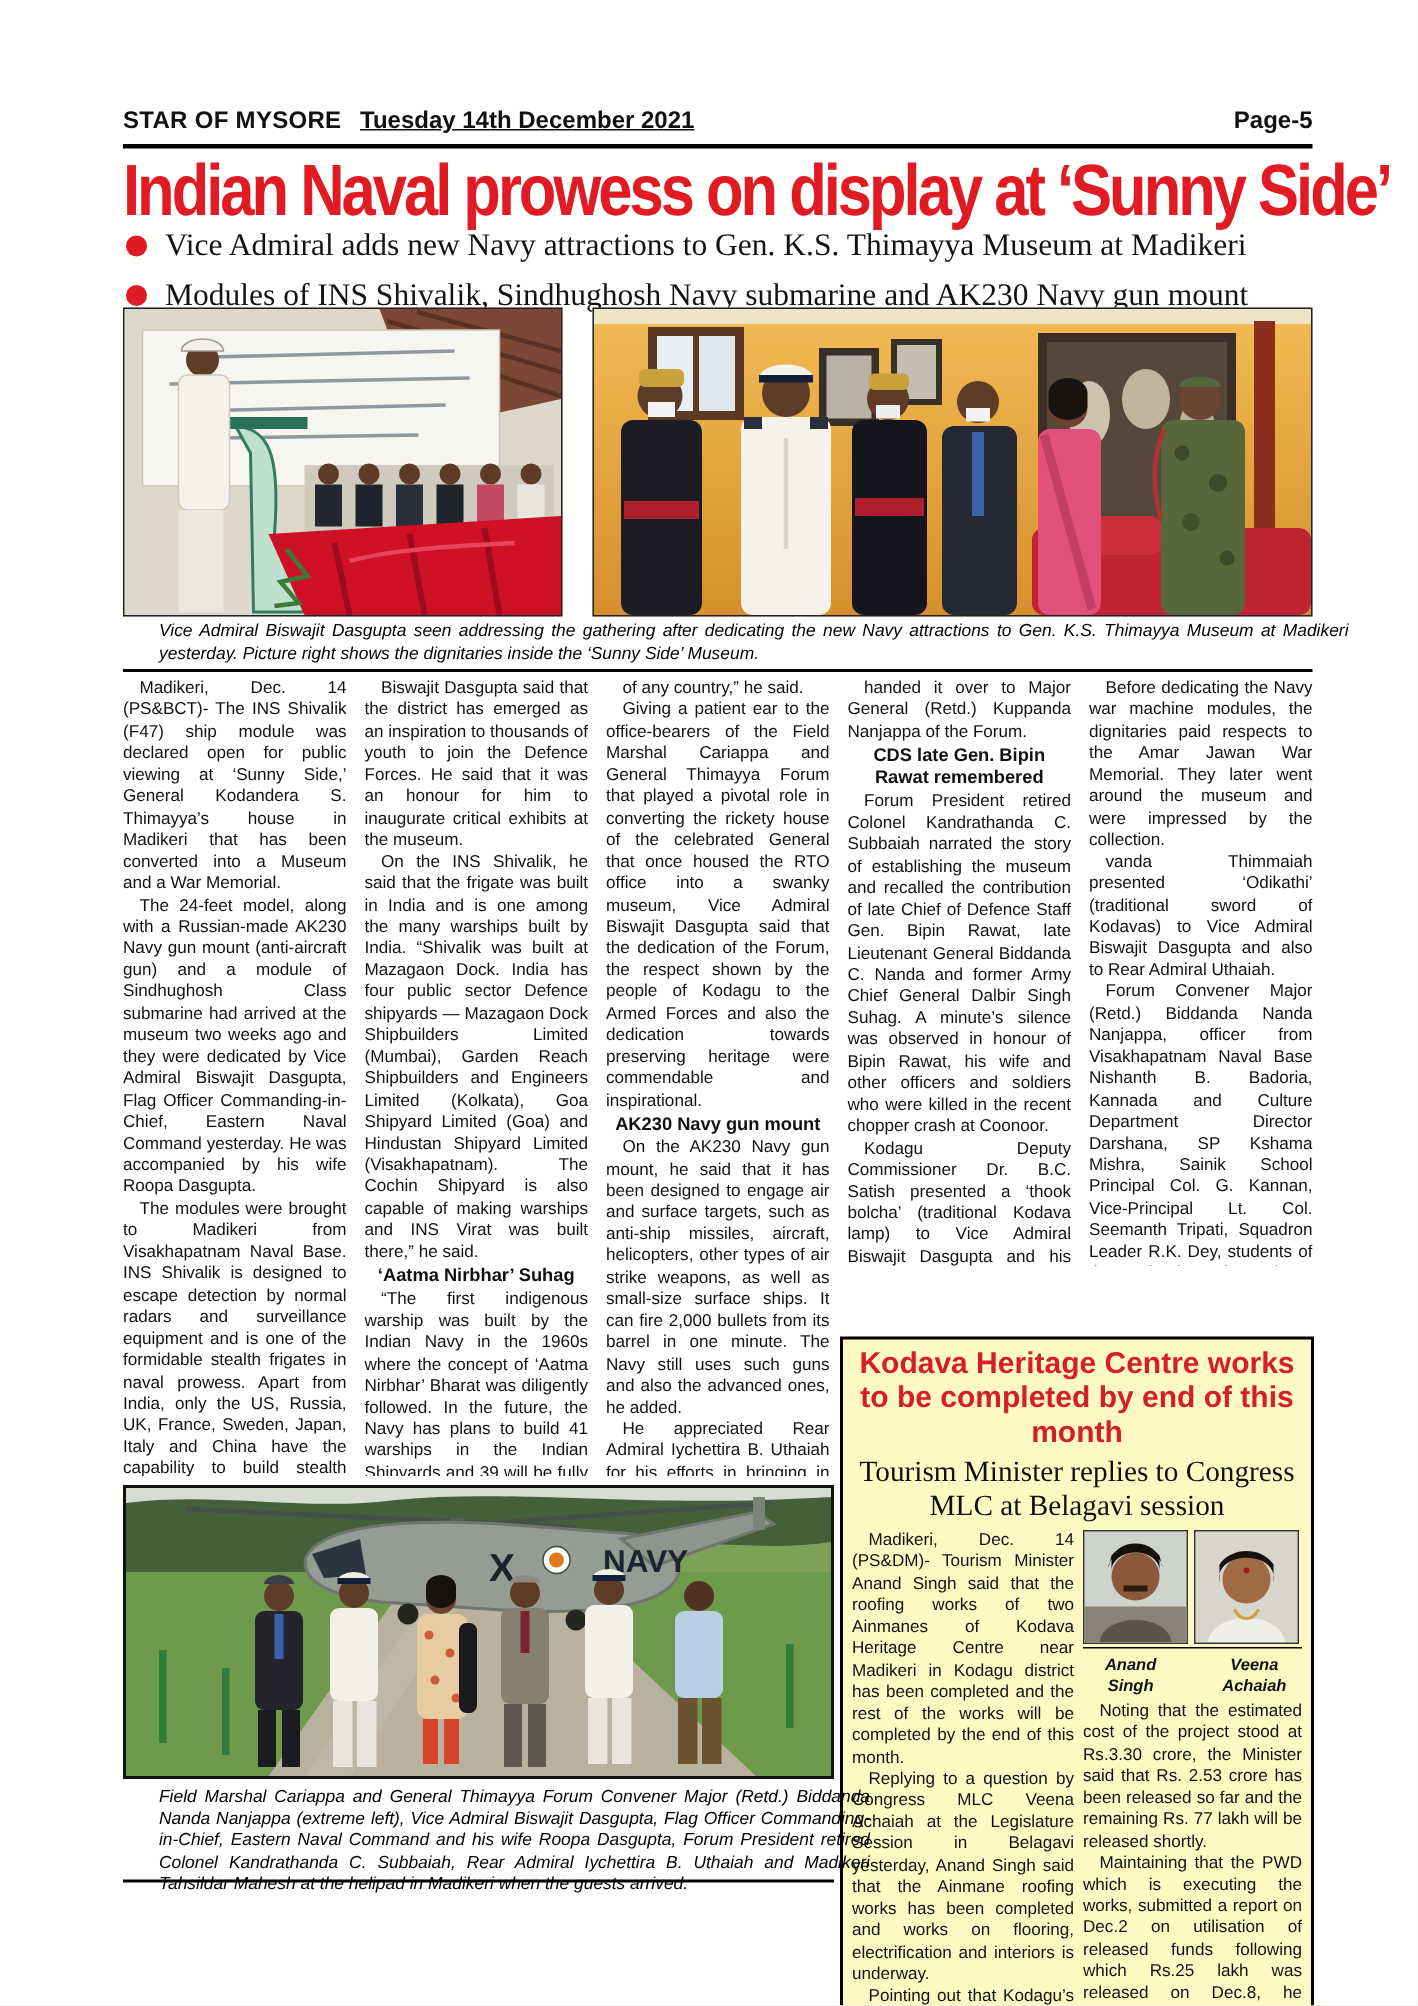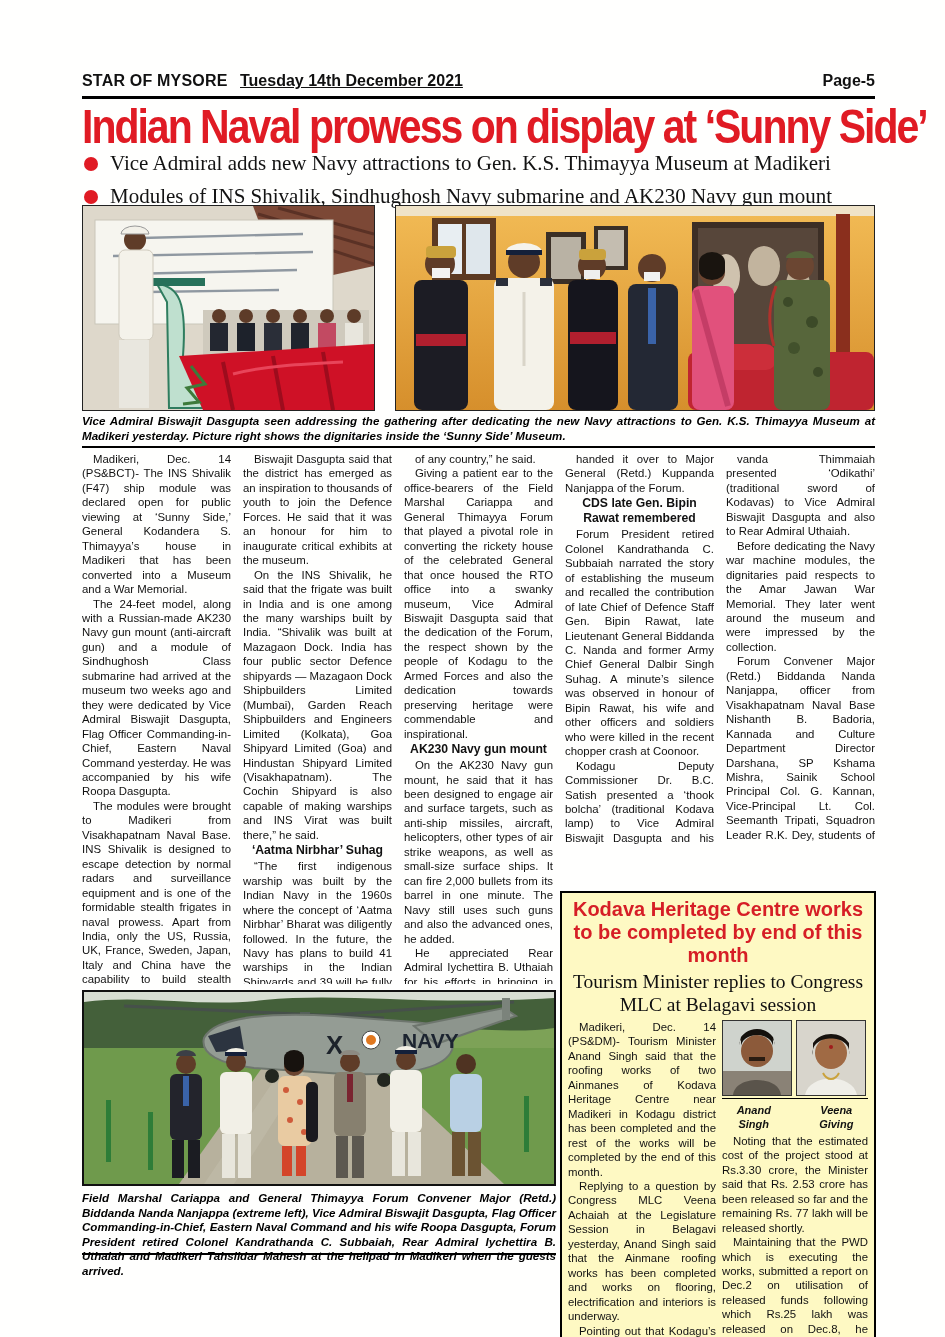--- a/index.html
+++ b/index.html
@@ -16,21 +16,21 @@
             color:#e01b24;font-weight:bold;font-size:41px;line-height:44px;letter-spacing:-2px;
             font-stretch:condensed;transform:scaleY(1.18);transform-origin:top center;white-space:nowrap;}
   
   .bullets{position:absolute;top:150px;left:84px;width:791px;font-family:"Liberation Serif",serif;font-size:21px;color:#131313;}
   .bullet-row{display:flex;align-items:center;height:27px;margin-bottom:6px;}
   .dot{width:14px;height:14px;border-radius:50%;background:#e01b24;margin-right:12px;flex:0 0 auto;}
   
   .photo{position:absolute;border:1px solid #222;box-sizing:border-box;background:#ccc;overflow:hidden;}
   #photoL{top:205px;left:82px;width:293px;height:206px;}
   #photoR{top:205px;left:395px;width:480px;height:206px;}
-  .cap{position:absolute;font-weight:bold;font-style:italic;font-size:11.6px;line-height:14.6px;text-align:justify;color:#000;}
+  .cap{position:absolute;font-weight:normal;font-style:italic;font-size:11.6px;line-height:14.6px;text-align:justify;color:#000;margin-left:24px;}
   #capTop{top:414px;left:82px;width:793px;}
   .rule2{position:absolute;background:#000;height:2px;}
   #ruleCap{top:446px;left:82px;width:793px;}
   
   .col{position:absolute;top:452px;width:149px;font-size:11.4px;line-height:14.45px;text-align:justify;overflow:hidden;}
   .col p{margin:0;text-indent:11px;}
   .col .subhead{font-weight:bold;text-align:center;text-indent:0;font-size:12.2px;line-height:15px;padding:1px 0;}
   #c0{left:82px;height:532px;}
   #c1{left:243px;height:532px;}
   #c2{left:404px;height:532px;}
@@ -220,22 +220,22 @@
     <p>On the AK230 Navy gun mount, he said that it has been designed to engage air and surface targets, such as anti-ship missiles, aircraft, helicopters, other types of air strike weapons, as well as small-size surface ships. It can fire 2,000 bullets from its barrel in one minute. The Navy still uses such guns and also the advanced ones, he added.</p>
     <p>He appreciated Rear Admiral Iychettira B. Uthaiah for his efforts in bringing in the Navy equipment to the museum. The module of the Sindhughosh Class submarine was unfurled by Rear Admiral Uthaiah who</p>
   </div>
   <div class="col" id="c3">
     <p>handed it over to Major General (Retd.) Kuppanda Nanjappa of the Forum.</p>
     <p class="subhead">CDS late Gen. Bipin Rawat remembered</p>
     <p>Forum President retired Colonel Kandrathanda C. Subbaiah narrated the story of establishing the museum and recalled the contribution of late Chief of Defence Staff Gen. Bipin Rawat, late Lieutenant General Biddanda C. Nanda and former Army Chief General Dalbir Singh Suhag. A minute’s silence was observed in honour of Bipin Rawat, his wife and other officers and soldiers who were killed in the recent chopper crash at Coonoor.</p>
     <p>Kodagu Deputy Commissioner Dr. B.C. Satish presented a ‘thook bolcha’ (traditional Kodava lamp) to Vice Admiral Biswajit Dasgupta and his wife while Lieutenant General Pattacheru-</p>
   </div>
   <div class="col" id="c4">
+    <p>Before dedicating the Navy war machine modules, the dignitaries paid respects to the Amar Jawan War Memorial. They later went around the museum and were impressed by the collection.</p>
     <p>vanda Thimmaiah presented ‘Odikathi’ (traditional sword of Kodavas) to Vice Admiral Biswajit Dasgupta and also to Rear Admiral Uthaiah.</p>
-    <p>Before dedicating the Navy war machine modules, the dignitaries paid respects to the Amar Jawan War Memorial. They later went around the museum and were impressed by the collection.</p>
     <p>Forum Convener Major (Retd.) Biddanda Nanda Nanjappa, officer from Visakhapatnam Naval Base Nishanth B. Badoria, Kannada and Culture Department Director Darshana, SP Kshama Mishra, Sainik School Principal Col. G. Kannan, Vice-Principal Lt. Col. Seemanth Tripati, Squadron Leader R.K. Dey, students of the school and a large number of uniformed retired soldiers were present on the occasion.</p>
   </div>
 
   <div class="kbox">
     <div class="khead">Kodava Heritage Centre works to be completed by end of this month</div>
     <div class="ksub">Tourism Minister replies to Congress MLC at Belagavi session</div>
     <div class="kbody">
       <div class="kcol" id="kc0">
         <p>Madikeri, Dec. 14 (PS&amp;DM)- Tourism Minister Anand Singh said that the roofing works of two Ainmanes of Kodava Heritage Centre near Madikeri in Kodagu district has been completed and the rest of the works will be completed by the end of this month.</p>
         <p>Replying to a question by Congress MLC Veena Achaiah at the Legislature Session in Belagavi yesterday, Anand Singh said that the Ainmane roofing works has been completed and works on flooring, electrification and interiors is underway.</p>
@@ -260,21 +260,21 @@
               <circle cx="34" cy="32" r="16" fill="#a06a44"></circle>
               <path d="M16 34 C12 12 56 12 52 34 L52 22 C44 10 24 10 16 22 Z" fill="#17120e"></path>
               <circle cx="34" cy="26" r="2" fill="#a01c1c"></circle>
               <path d="M8 74 C12 52 56 52 60 74 Z" fill="#efeee8"></path>
               <path d="M26 52 C30 60 38 60 42 52" stroke="#caa23c" stroke-width="2" fill="none"></path>
             </svg>
           </div>
         </div>
         <div class="pnames">
           <div class="pname">Anand Singh</div>
-          <div class="pname">Veena Giving</div>
+          <div class="pname">Veena Achaiah</div>
         </div>
         <p>Noting that the estimated cost of the project stood at Rs.3.30 crore, the Minister said that Rs. 2.53 crore has been released so far and the remaining Rs. 77 lakh will be released shortly.</p>
         <p>Maintaining that the PWD which is executing the works, submitted a report on Dec.2 on utilisation of released funds following which  Rs.25 lakh was released  on Dec.8, he reiterated that all works of the project would be finished by this month end.</p>
       </div>
     </div>
   </div>
 
   <div class="photo" id="photoB">
     <svg width="470" height="192" viewBox="0 0 470 192">
       <rect width="470" height="192" fill="#d7ddd2"></rect>

